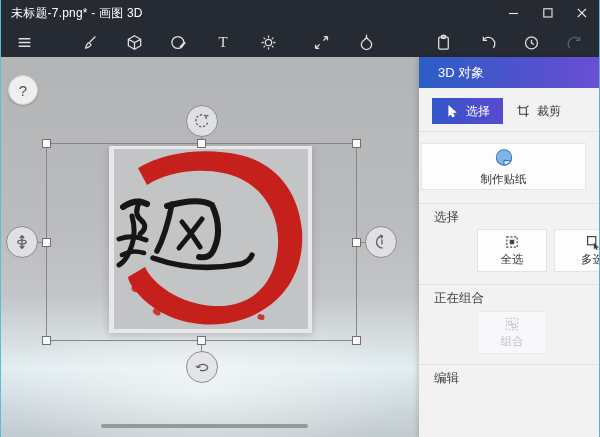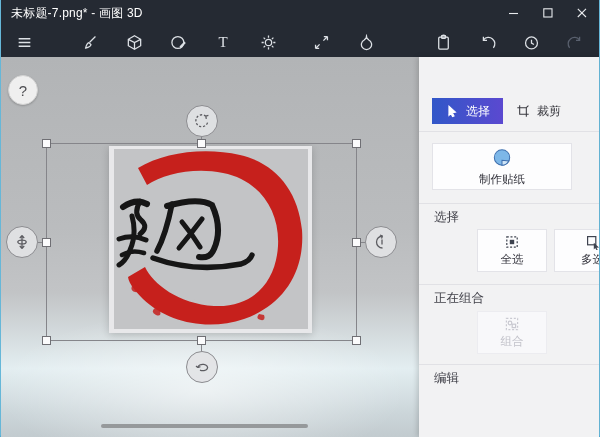--- a/index.html
+++ b/index.html
@@ -74,21 +74,21 @@
     background:linear-gradient(90deg,#2b5ec6 0%,#4d53cc 55%,#6a4ed3 100%);
     color:#ffffff; font-size:13px; display:flex; align-items:center; padding-left:19px; }
   .tabs { position:absolute; left:13px; top:41px; height:26px; display:flex; }
   .tab { height:26px; display:flex; align-items:center; gap:7px; padding:0 13px; font-size:12px; color:#3a3a40; }
   .tab.active { background:linear-gradient(90deg,#3157c8,#5b49d0); color:#ffffff; }
   .tab svg { fill:none; stroke-width:1.2; }
   .tab.active svg { stroke:#ffffff; fill:#ffffff; }
   .tab:not(.active) svg { stroke:#3a3a40; }
   .divider { position:absolute; left:0; width:100%; height:1px; background:#e1e1e5; }
 
-  .sticker-btn { position:absolute; left:13px; top:86px; width:140px; height:47px; background:#fdfdfe;
+  .sticker-btn { position:absolute; left:2px; top:86px; width:165px; height:47px; background:#fdfdfe;
     border:1px solid #e3e3e8; display:flex; flex-direction:column; align-items:center; justify-content:center; gap:3px; }
   .sticker-btn .lbl { font-size:11.5px; color:#33333c; }
 
   .sec-label { position:absolute; left:15px; font-size:12.5px; color:#414149; }
   .pbtn { position:absolute; width:70px; height:43px; background:#fdfdfe; border:1px solid #e3e3e8;
     display:flex; flex-direction:column; align-items:center; justify-content:center; gap:2px;margin-left:45px; }
   .pbtn .lbl { font-size:11.5px; color:#33333c; }
   .pbtn svg { stroke:#3e434f; fill:none; stroke-width:1.2; }
   .pbtn.disabled { background:#f8f8fa; border-color:#ececf0; }
   .pbtn.disabled .lbl { color:#c2c2ca; }
@@ -273,20 +273,23 @@
           <path d="M10.5 3 a5.5 5.5 0 0 0 0 12"></path>
           <path d="M10.5 3 l-2.5 -1 M10.5 3 l-1 2.4"></path>
           <path d="M10 6.5 v5"></path>
           </svg>
       </div>
 
       <div class="hscroll"></div>
     </div>
 
     <div class="panel">
+      <div class="panel-header">
+        <span>3D 对象</span>
+      </div>
 
       <div class="tabs">
         <div class="tab active">
           <svg width="14" height="14" viewBox="0 0 16 16">
               <path d="M4.5 2.5 L12 9.4 L8.4 9.9 L10.4 13.6 L8.6 14.4 L6.7 10.8 L4.5 13 Z"></path>
             </svg>
           <span>选择</span>
         </div>
         <div class="tab">
           <svg width="14" height="14" viewBox="0 0 16 16">

